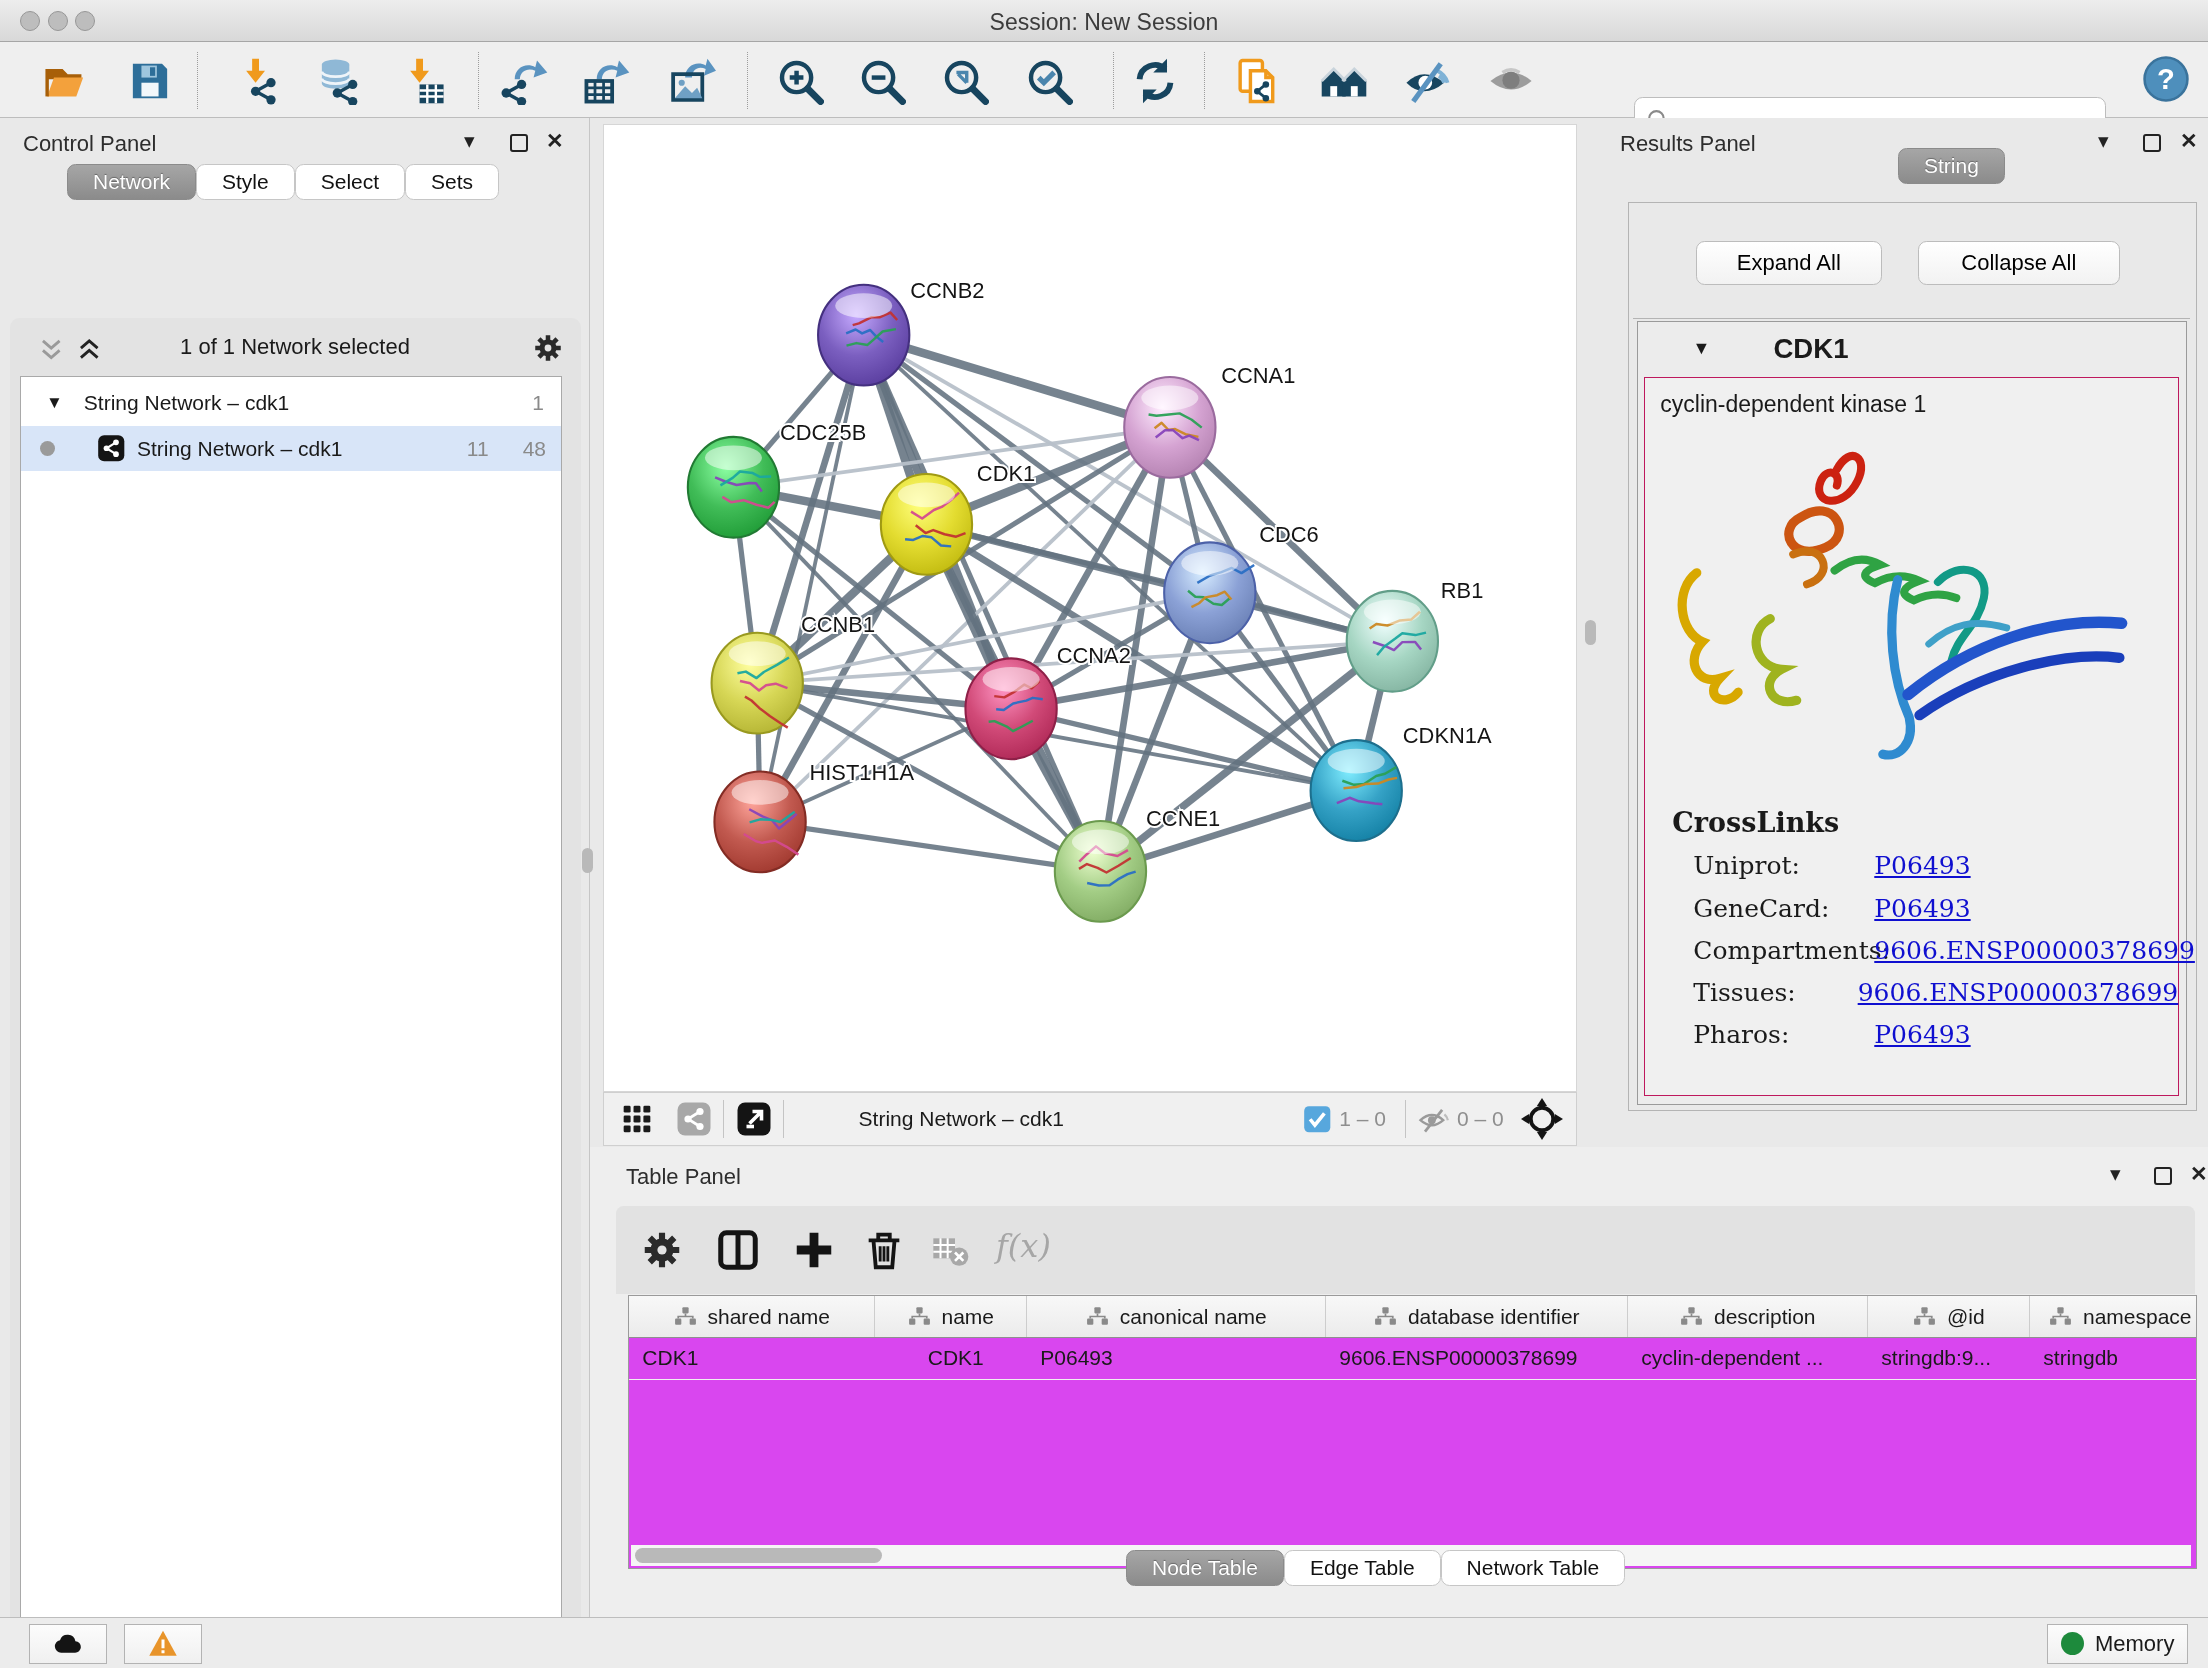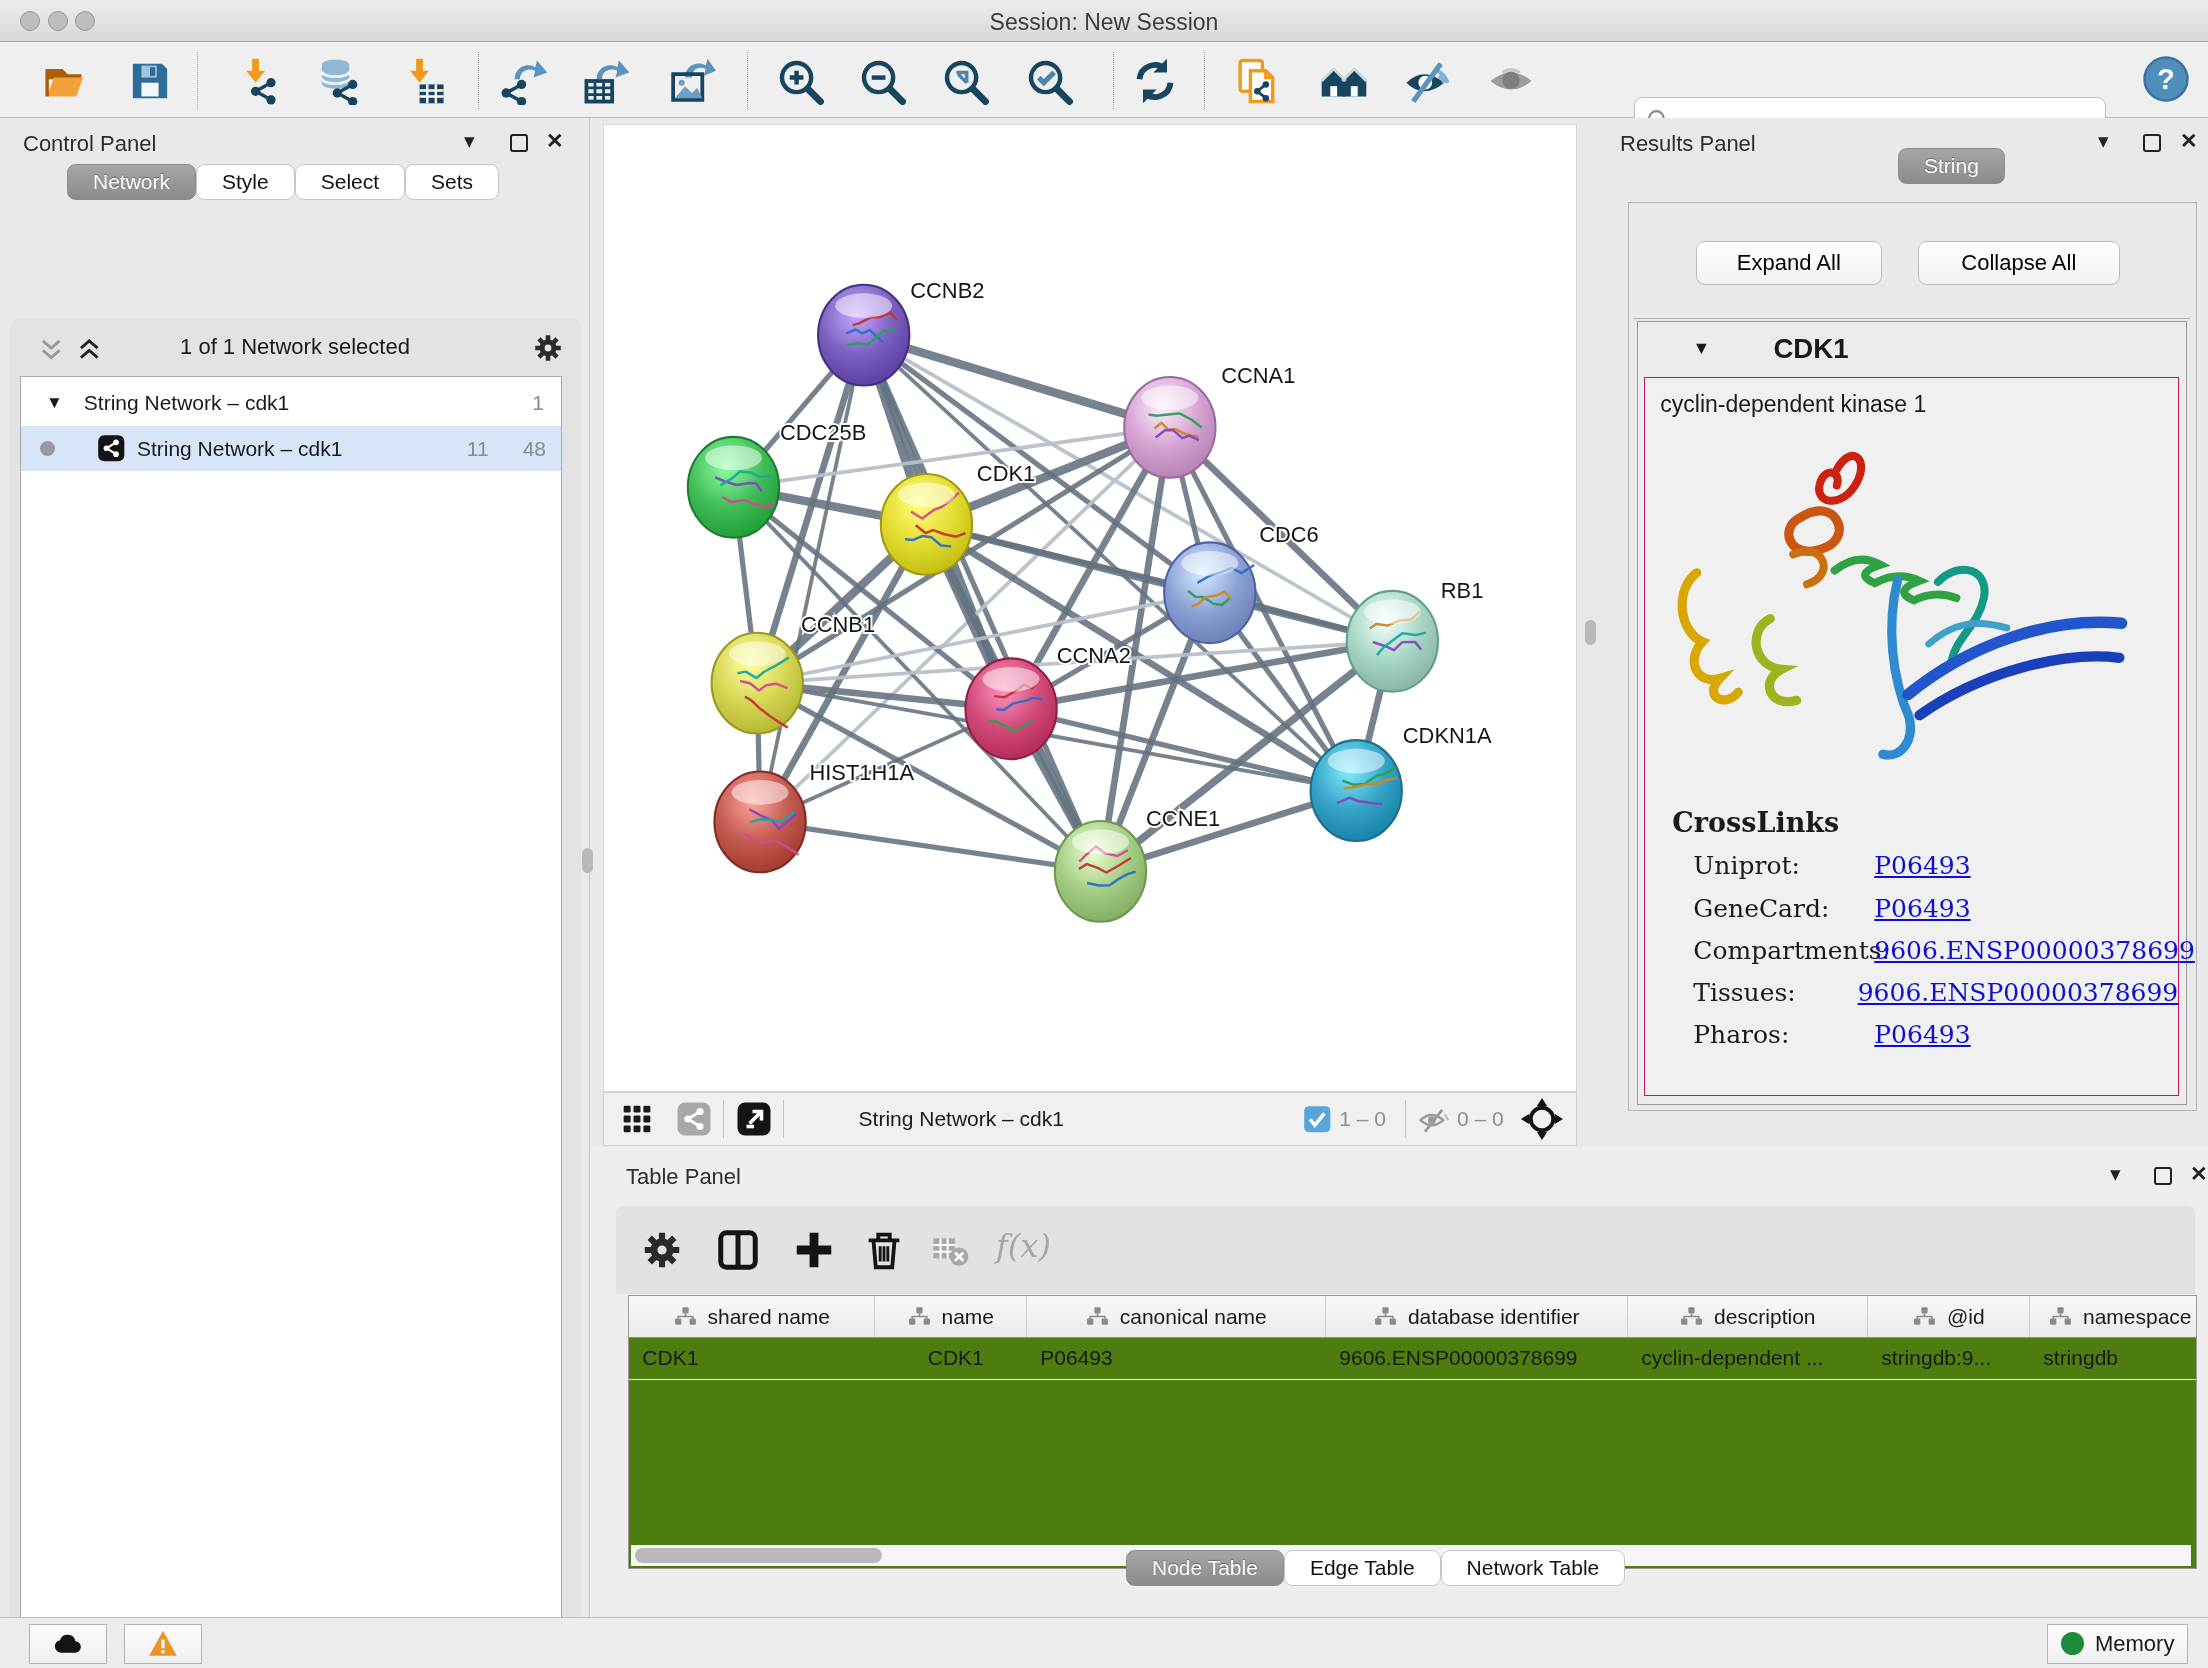--- a/index.html
+++ b/index.html
@@ -68,21 +68,21 @@
   .cl-title { font-size:27px; font-weight:bold; margin-left:27px; }
   .cl-row { display:flex; margin:13.3px 0 0 48px; font-size:25px; }
   .cl-label { width:181px; }
   .cl-link { color:#0f0fd0; text-decoration:underline; }
 
   
   .tp-toolbar { left:616px; top:1206px; width:1579px; height:88px; background:#e2e2e2; border-radius:7.6px 7.6px 0 0; }
   .tp-icon { position:absolute; top:21px; width:46px; height:46px; }
   .fx { position:absolute; top:21px; font-family:"DejaVu Serif","Liberation Serif",serif; font-style:italic;
     font-size:32px; color:#a6a6a6; }
-  .ntable { left:628px; top:1295px; width:1569px; height:274px; background:#4d7c0f; border:1.9px solid #9a9a9a; }
+  .ntable { left:628px; top:1295px; width:1569px; height:274px; background:#d946ef; border:1.9px solid #9a9a9a; }
   .nt-header { display:flex; height:42px; background:linear-gradient(#f8f8f8,#ebebeb); border-bottom:1.9px solid #8f8f8f; }
   .nt-hcell { display:flex; align-items:center; justify-content:center; gap:9.5px; font-size:21px;
     border-right:1px solid #cdcdcd; overflow:hidden; flex:none; }
   .nt-row { display:flex; height:42px; border-bottom:1px solid #f0f0f0; }
   .nt-cell { font-size:21px; padding:7.6px 3.8px 0 13.3px; overflow:hidden; white-space:nowrap; flex:none; }
   .hscroll { position:absolute; left:1.9px; bottom:1.9px; width:1560px; height:21px; background:#f5f5f5; }
   .hthumb { position:absolute; left:3.8px; top:2.9px; width:247px; height:15px; background:#b9b9b9; border-radius:7.6px; }
 
   
   .statusbar { left:0; top:1617px; width:2208px; height:51px; background:#ececec; border-top:1.9px solid #bdbdbd; }

